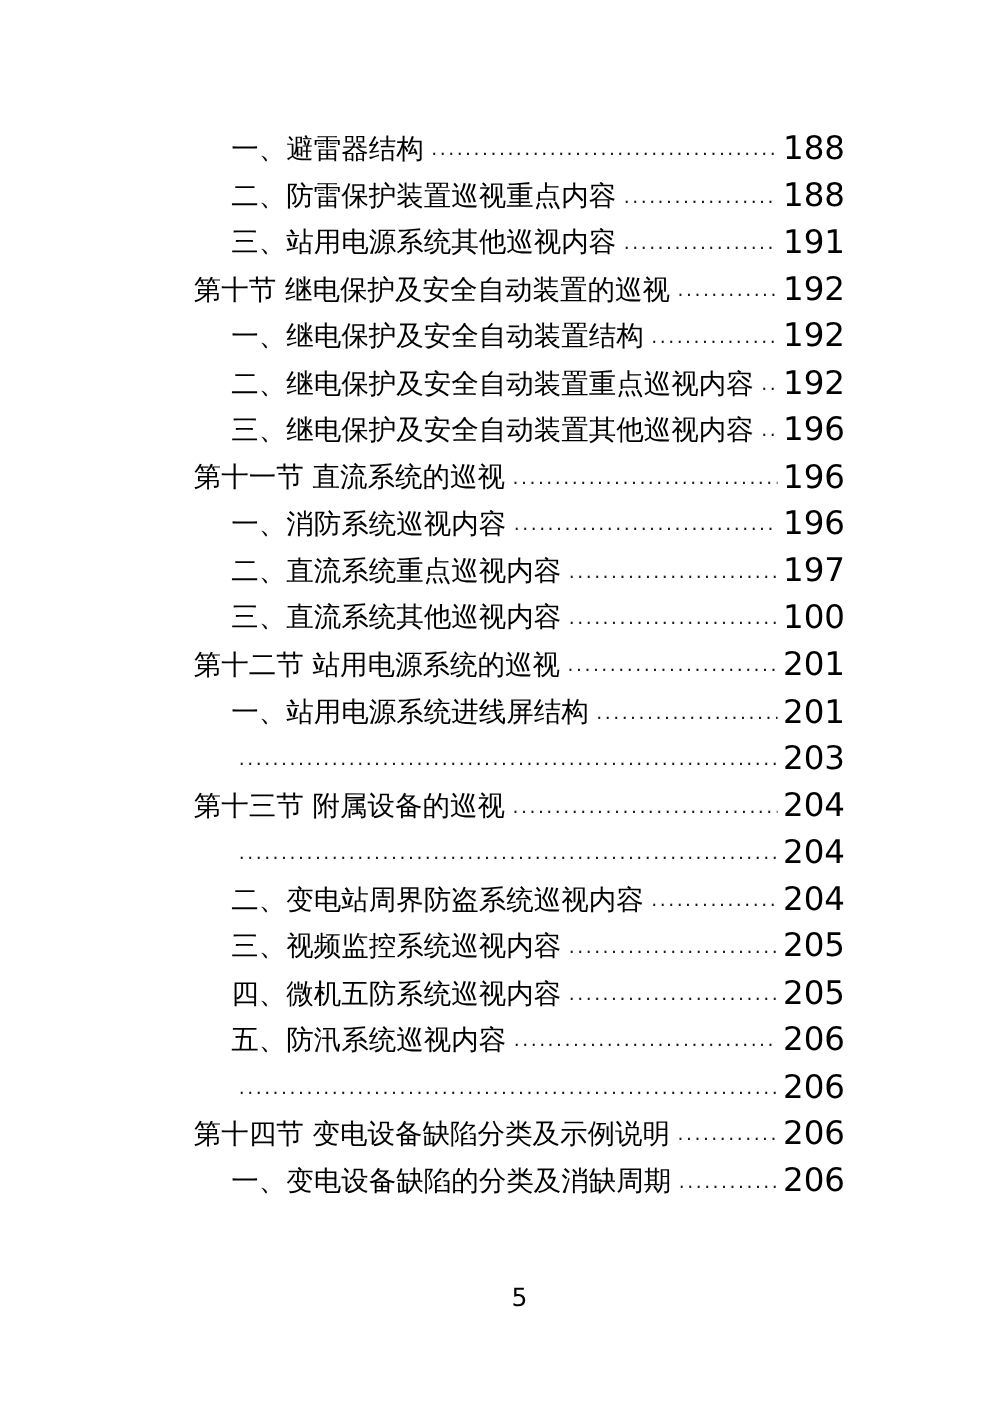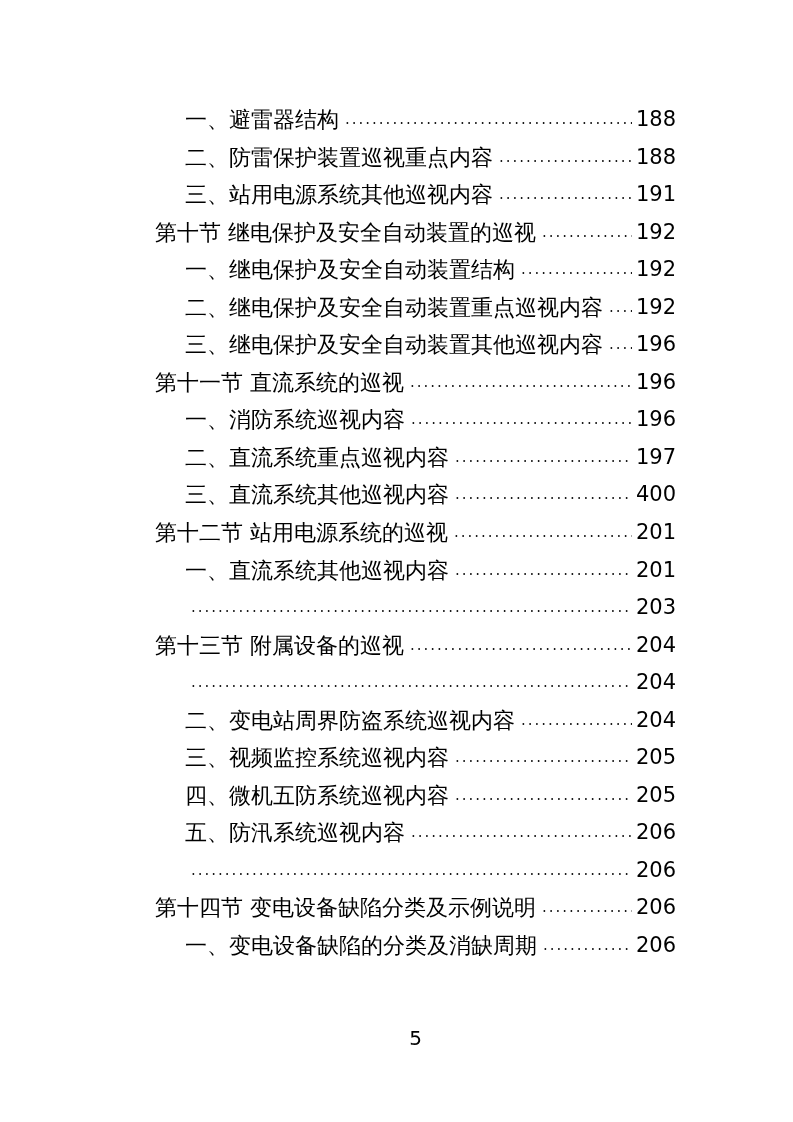--- a/index.html
+++ b/index.html
@@ -47,21 +47,21 @@
     font-size: 15px;
     letter-spacing: 2px;
     color: #1a1a1a;
   }
   .toc-row .leader::after {
     content: "..........................................................................................................................";
   }
   .toc-row .pagenum {
     flex: 0 0 auto;
     font-family: "DejaVu Sans", sans-serif;
-    font-size: 21px;
+    font-size: 26px;
     padding-left: 2px;
   }
   .footer-pagenum {
     position: absolute;
     top: 1026px;
     left: 155px;
     width: 521px;
     text-align: center;
     font-family: "DejaVu Sans", sans-serif;
     font-size: 20px;
@@ -120,29 +120,29 @@
     <span class="pagenum">196</span>
   </div>
       <div class="toc-row item">
     <span class="label">二、直流系统重点巡视内容</span>
     <span class="leader"></span>
     <span class="pagenum">197</span>
   </div>
       <div class="toc-row item">
     <span class="label">三、直流系统其他巡视内容</span>
     <span class="leader"></span>
-    <span class="pagenum">400</span>
+    <span class="pagenum">100</span>
   </div>
       <div class="toc-row section">
     <span class="label">第十二节 站用电源系统的巡视</span>
     <span class="leader"></span>
     <span class="pagenum">201</span>
   </div>
       <div class="toc-row item">
-    <span class="label">一、直流系统其他巡视内容</span>
+    <span class="label">一、站用电源系统进线屏结构</span>
     <span class="leader"></span>
     <span class="pagenum">201</span>
   </div>
       <div class="toc-row item">
     <span class="leader"></span>
     <span class="pagenum">203</span>
   </div>
       <div class="toc-row section">
     <span class="label">第十三节 附属设备的巡视</span>
     <span class="leader"></span>

